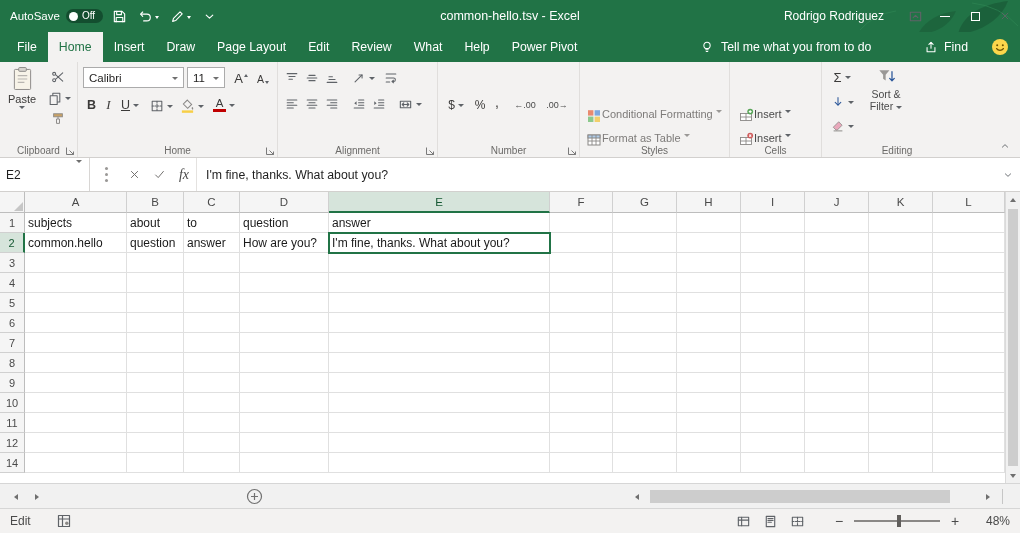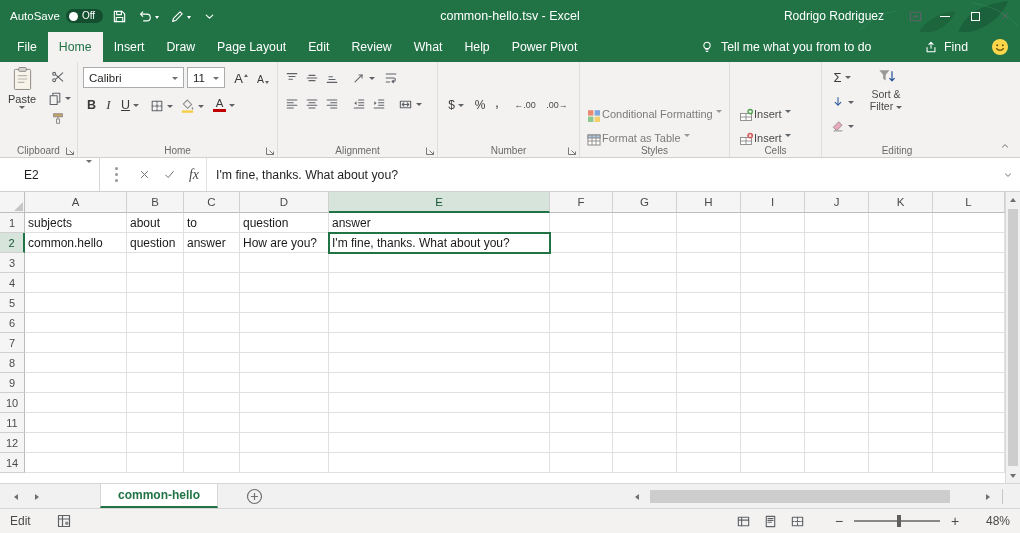--- a/index.html
+++ b/index.html
@@ -61,21 +61,21 @@
 .iletter{font-style:italic;font-family:"Liberation Serif",serif;font-size:13px;}
 .uletter{text-decoration:underline;font-size:12.5px;}
 .fcwrap{display:flex;flex-direction:column;align-items:center;line-height:10px;}
 .fcbar{width:13px;height:3px;margin-top:1px;}
 .twoLine{display:flex;flex-direction:column;align-items:center;font-size:10.5px;color:#4a4a4a;line-height:12px;}
 .collapse{position:absolute;right:8px;bottom:5px;width:14px;height:12px;color:#5f6368;}
 .collapse svg{width:100%;height:100%;}
 
 
 .fbar{position:absolute;top:158px;left:0;width:100%;height:34px;background:#fff;border-bottom:1px solid #d2d0ce;display:flex;align-items:stretch;}
-.namebox{width:100px;border-right:1px solid #d8d6d4;display:flex;align-items:center;padding-left:24px;font-size:12px;color:#1f1f1f;position:relative;}
+.namebox{width:90px;border-right:1px solid #d8d6d4;display:flex;align-items:center;padding-left:6px;font-size:12px;color:#1f1f1f;position:relative;}
 .namebox .cr{position:absolute;right:7px;border-top-color:#6f6f6f;}
 .fgrip{width:32px;display:flex;align-items:center;justify-content:center;}
 .dots3{width:3px;height:3px;border-radius:50%;background:#9a9896;box-shadow:0 6px 0 #9a9896,0 -6px 0 #9a9896;}
 .fbtn{width:25px;display:flex;align-items:center;justify-content:center;color:#6f6d6b;}
 .fbtn .ic{width:13px;height:13px;color:#6f6d6b;}
 .fxbtn{font-family:"Liberation Serif",serif;font-style:italic;font-size:14px;color:#4a4a4a;border-right:1px solid #e4e2e0;}
 .ftext{flex:1;display:flex;align-items:center;padding-left:9px;font-size:12.3px;color:#1f1f1f;white-space:nowrap;overflow:hidden;}
 .fchev{width:24px;display:flex;align-items:center;justify-content:center;color:#6f6f6f;}
 .fchev .ic{width:12px;height:12px;}
 
@@ -865,21 +865,20 @@
       </div>
   </div>
 
   <div class="sheetbar">
     <div class="stnav" style="left:6px">
         <span class="tril"></span>
       </div>
     <div class="stnav" style="left:26px">
         <span class="trir"></span>
       </div>
-    <div class="sheettab">common-hello</div>
     <span class="addsheet"><span class="ic" style="width:17px;height:17px">
           <svg viewBox="0 0 17 17" fill="none" stroke="#717171" stroke-width="1.2">
             <circle cx="8.5" cy="8.5" r="7"></circle>
             <path d="M8.5 5v7M5 8.5h7"></path>
           </svg>
         </span></span>
     <span class="vgrip"><span class="dots3"></span></span>
     <div class="hsbtn" style="left:630px">
         <span class="tril"></span>
       </div>

